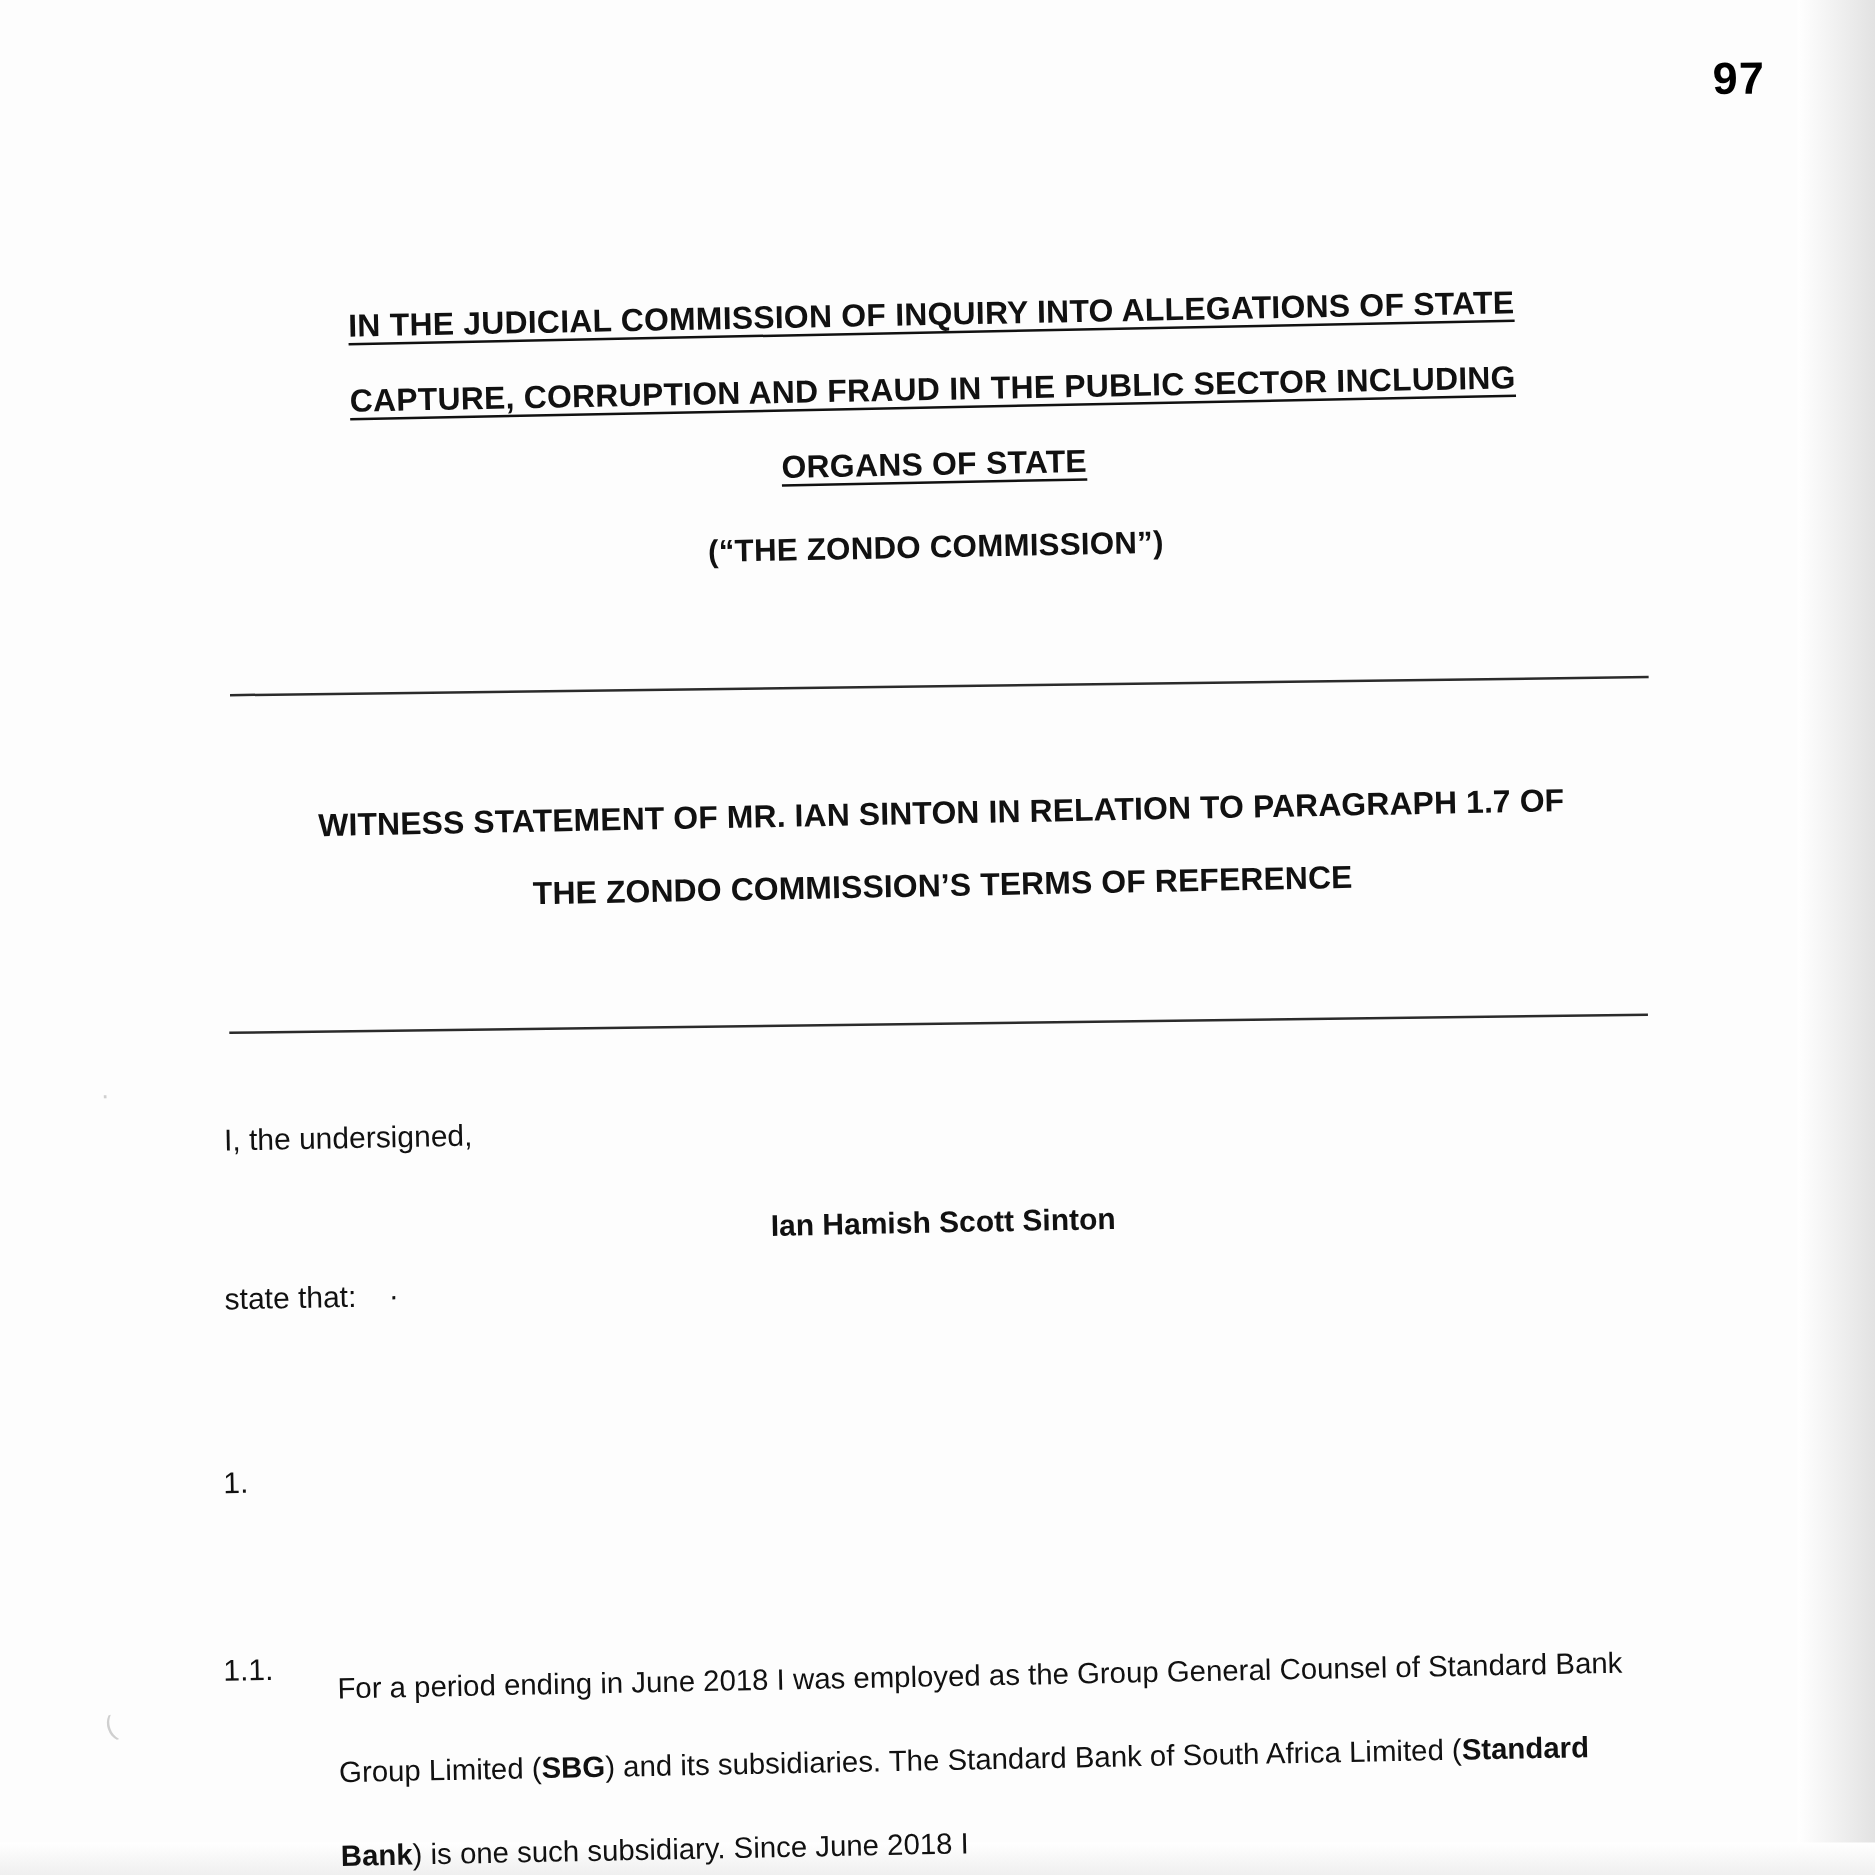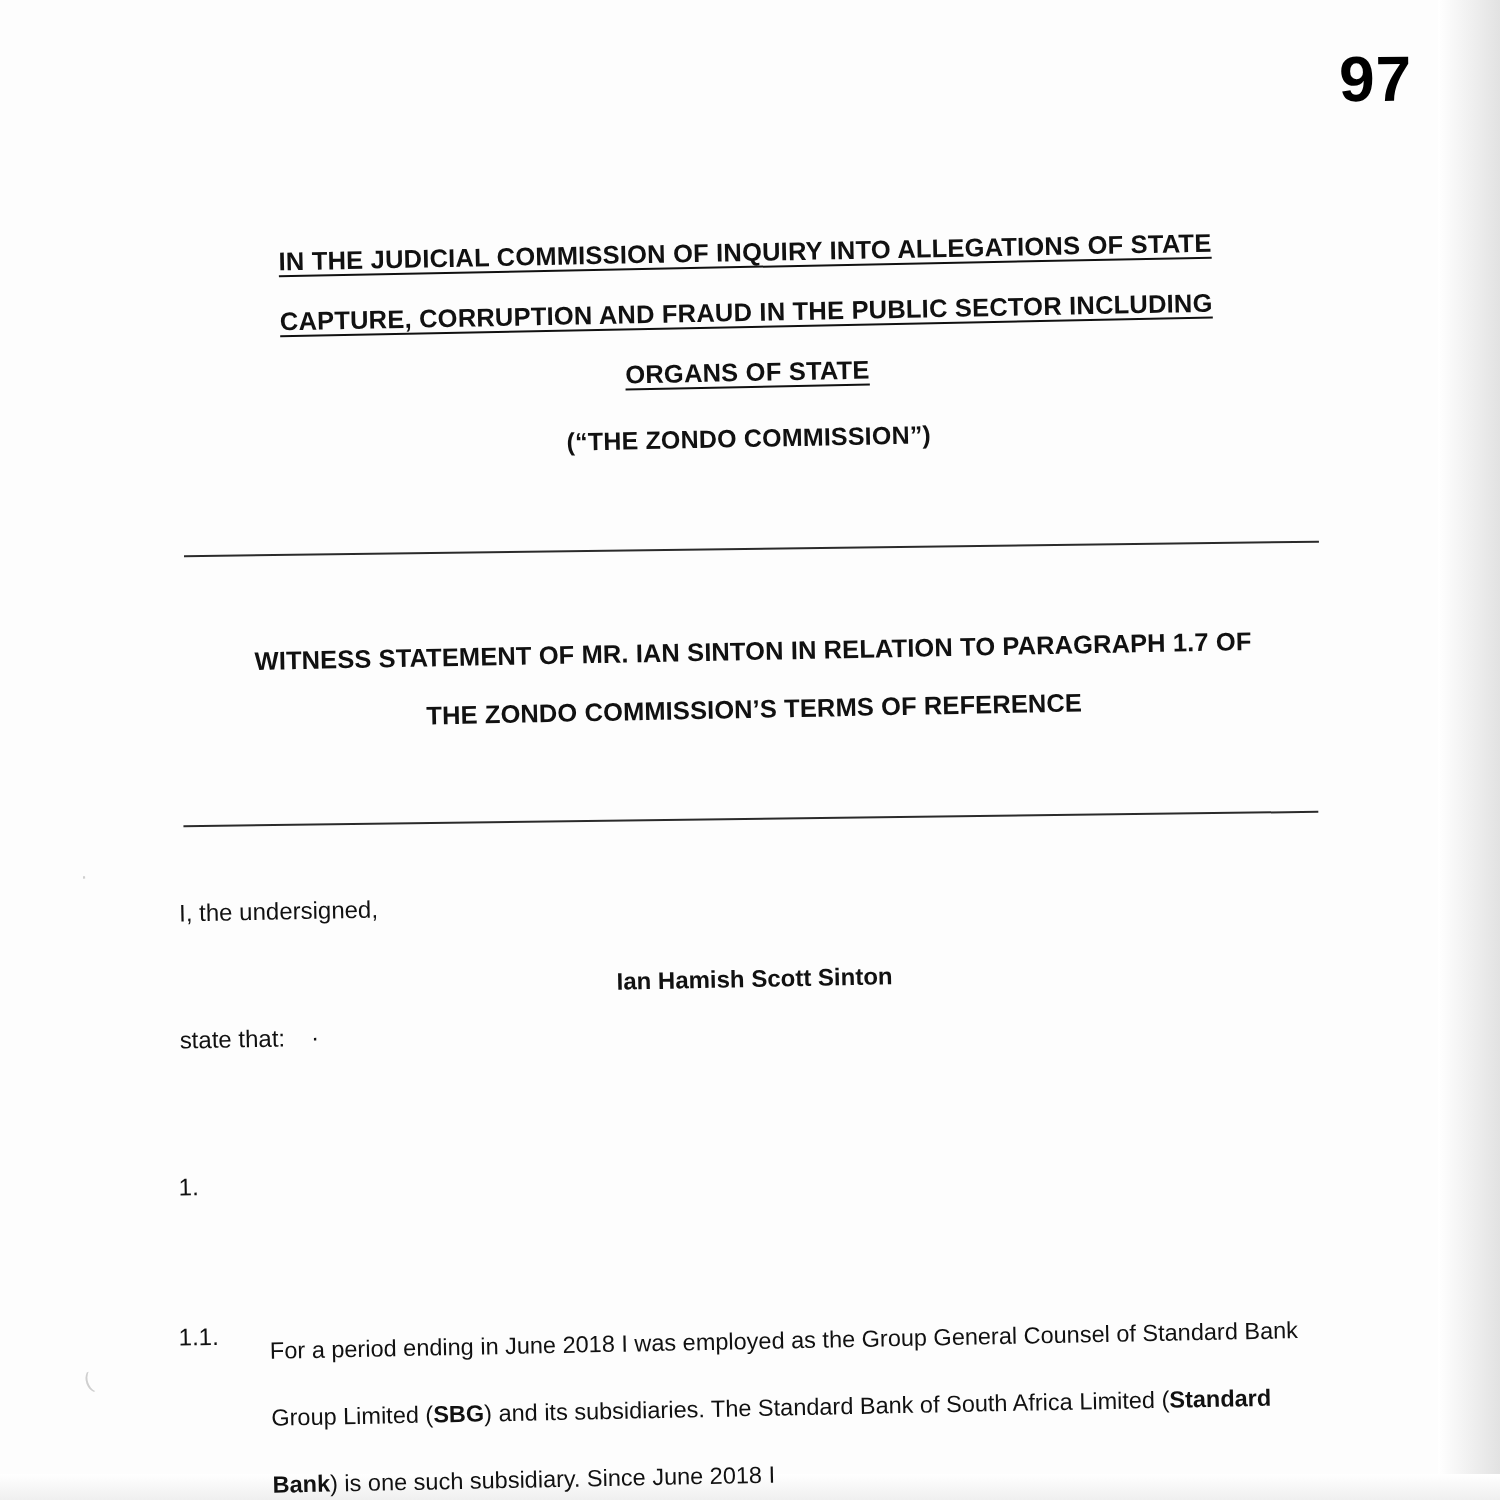--- a/index.html
+++ b/index.html
@@ -41,21 +41,21 @@
     bottom: 0;
     width: 1500px;
     height: 26px;
     background: linear-gradient(to bottom, #ffffff 0%, #efefef 100%);
   }
 
   #page-number {
     position: absolute;
     right: 88px;
     top: 42px;
-    font-size: 64px;
+    font-size: 36px;
     font-weight: bold;
     letter-spacing: 1px;
     color: #000;
     transform: rotate(-0.5deg);
   }
 
   .content {
     position: absolute;
     left: 0;
     top: 0;

